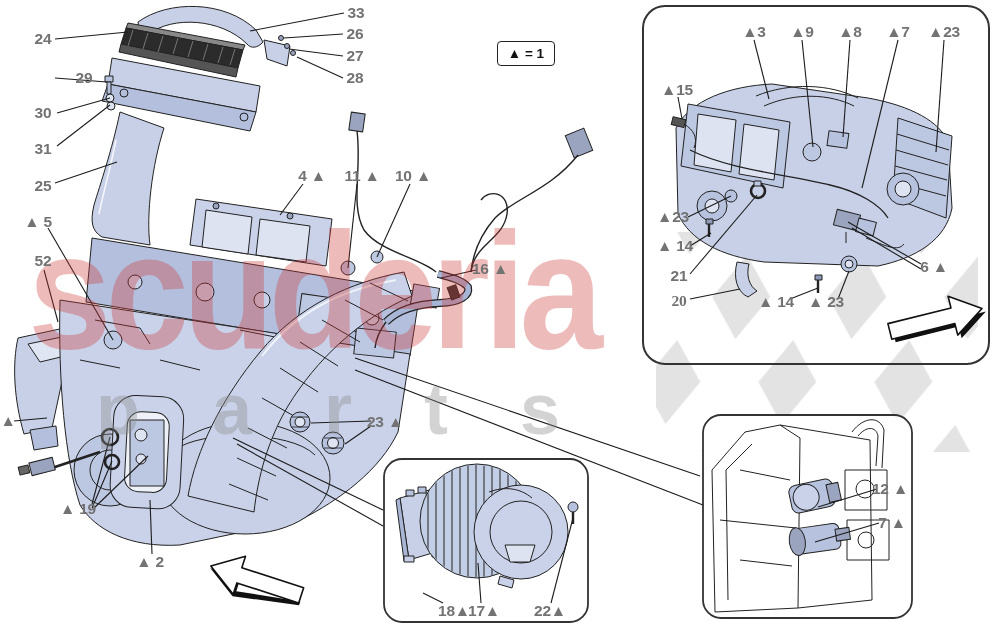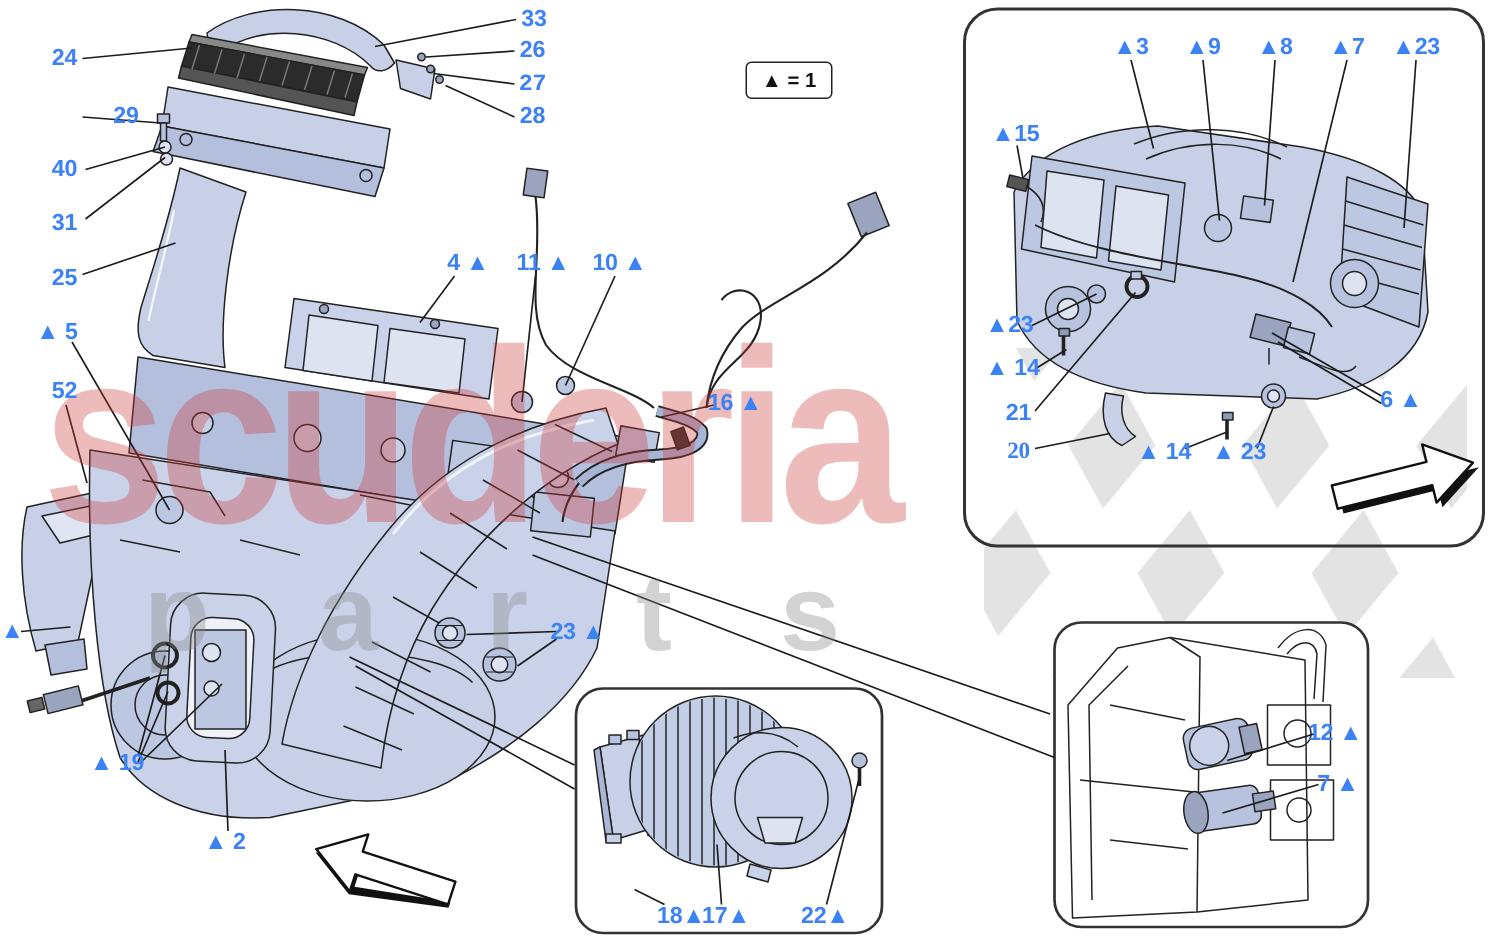--- a/index.html
+++ b/index.html
@@ -4,21 +4,21 @@
 <style>
   html,body{margin:0;padding:0;background:#fff;}
   .stage{position:relative;width:1000px;height:624px;background:#ffffff;overflow:hidden;
          font-family:"Liberation Sans",sans-serif;}
   svg{position:absolute;left:0;top:0;}
   .wm{position:absolute;pointer-events:none;font-weight:bold;line-height:1;white-space:nowrap;z-index:5;}
   .wm1{left:28px;top:208px;font-size:150px;letter-spacing:-6px;color:rgba(206,55,55,0.34);transform:scaleY(1.10);transform-origin:left top;}
   .wm2{left:96px;top:340px;font-size:72px;letter-spacing:72px;color:rgba(140,140,140,0.38);margin-top:33px;}
   #labels{position:absolute;left:0;top:0;width:1000px;height:624px;z-index:6;pointer-events:none;}
   .callout{position:absolute;transform:translate(-50%,-50%);font-weight:bold;font-size:15.5px;
-           color:#3b82f6;white-space:pre;letter-spacing:-0.2px;}
+           color:#737373;white-space:pre;letter-spacing:-0.2px;}
   .legend-box{position:absolute;left:497px;top:41px;width:56px;height:23px;border:1.7px solid #222;
               border-radius:4px;background:#fff;display:flex;align-items:center;justify-content:center;
               font-weight:bold;font-size:13.5px;color:#111;z-index:6;}
 </style>
 </head>
 <body>
 
 <div class="stage">
 
 <svg id="art-svg" width="1000" height="624" viewBox="0 0 1000 624">
@@ -320,24 +320,24 @@
 <div class="wm wm2">parts</div>
 
 <div class="legend-box">
   <span>▲ = 1</span>
 </div>
 
 <div id="labels">
       <div class="callout" style="left: 43px; top: 39px;">24</div>
       <div class="callout" style="left: 356px; top: 13px;">33</div>
       <div class="callout" style="left: 355px; top: 34px;">26</div>
-      <div class="callout" style="left: 355px; top: 56px; font-family: Liberation Mono, monospace;">27</div>
+      <div class="callout" style="left: 355px; top: 56px;">27</div>
       <div class="callout" style="left: 355px; top: 78px;">28</div>
       <div class="callout" style="left: 43px; top: 78px; margin-left: 41px;">29</div>
-      <div class="callout" style="left: 43px; top: 113px;">40</div>
+      <div class="callout" style="left: 43px; top: 113px;">30</div>
       <div class="callout" style="left: 43px; top: 149px;">31</div>
       <div class="callout" style="left: 43px; top: 186px;">25</div>
       <div class="callout" style="left: 38px; top: 222px;">▲ 5</div>
       <div class="callout" style="left: 43px; top: 261px;">52</div>
       <div class="callout" style="left: 312px; top: 176px;">4 ▲</div>
       <div class="callout" style="left: 362px; top: 176px;">11 ▲</div>
       <div class="callout" style="left: 413px; top: 176px;">10 ▲</div>
       <div class="callout" style="left: 490px; top: 269px;">16 ▲</div>
       <div class="callout" style="left: 8px; top: 421px;">▲</div>
       <div class="callout" style="left: 78px; top: 509px;">▲ 19</div>

